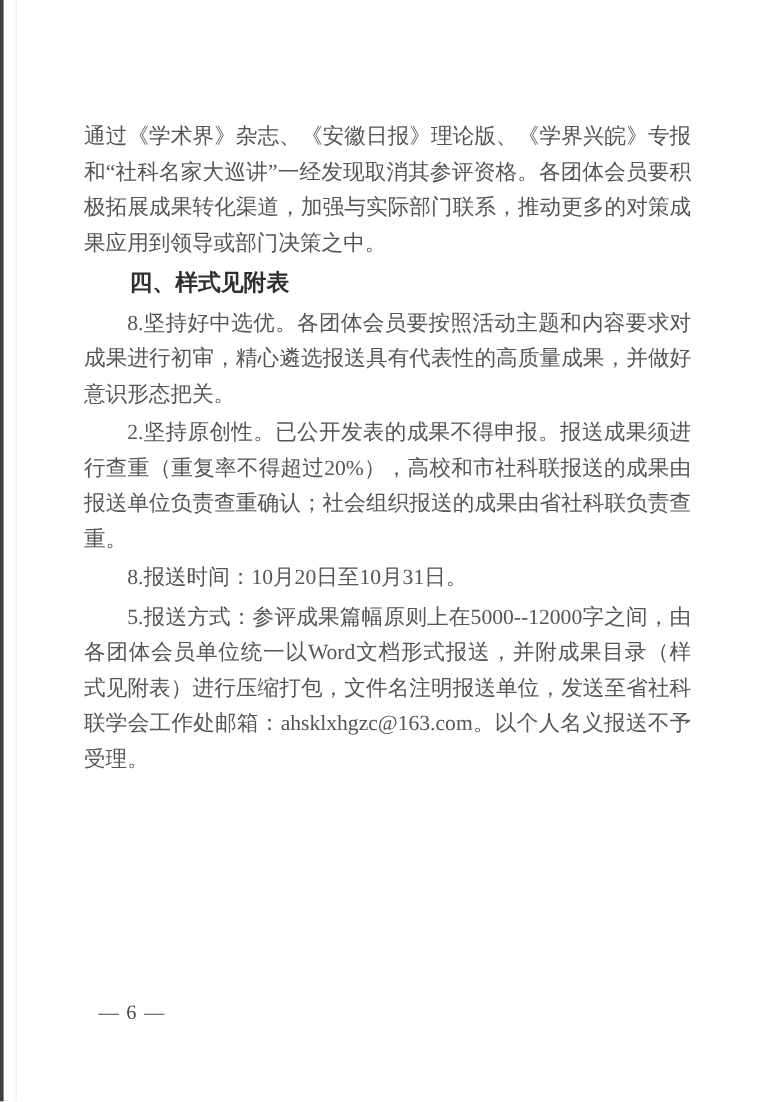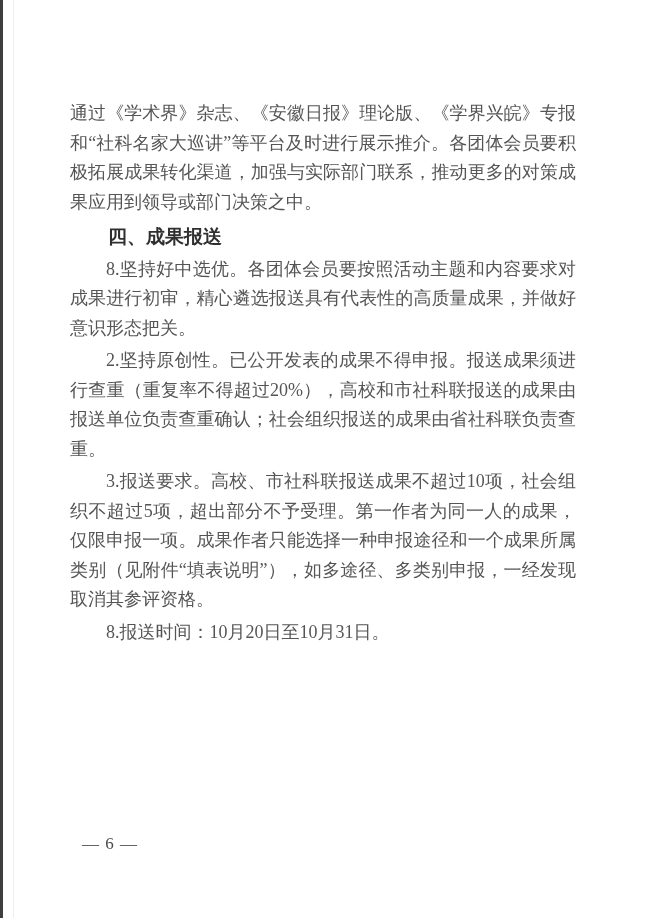--- a/index.html
+++ b/index.html
@@ -70,25 +70,25 @@
 </style>
 </head>
 <body>
 
 <div>
 
   <div class="scan-edge"></div>
   <div class="scan-edge-light"></div>
 
   <div class="content">
-    <p class="no-indent">通过《学术界》杂志、《安徽日报》理论版、《学界兴皖》专报和“社科名家大巡讲”等平台及时进行展示推介。各团体会员要积极拓展成果转化渠道，加强与实际部门联系，推动更多的对策成果应用到领导或部门决策之中。</p>
+    <p class="no-indent">通过《学术界》杂志、《安徽日报》理论版、《学界兴皖》专报和“社科名家大巡讲”一经发现取消其参评资格。各团体会员要积极拓展成果转化渠道，加强与实际部门联系，推动更多的对策成果应用到领导或部门决策之中。</p>
 
-    <h2 class="section-heading">四、成果报送</h2>
+    <h2 class="section-heading">四、样式见附表</h2>
 
     <p>8.坚持好中选优。各团体会员要按照活动主题和内容要求对成果进行初审，精心遴选报送具有代表性的高质量成果，并做好意识形态把关。</p>
     <p>2.坚持原创性。已公开发表的成果不得申报。报送成果须进行查重（重复率不得超过20%），高校和市社科联报送的成果由报送单位负责查重确认；社会组织报送的成果由省社科联负责查重。</p>
-    <p>3.报送要求。高校、市社科联报送成果不超过10项，社会组织不超过5项，超出部分不予受理。第一作者为同一人的成果，仅限申报一项。成果作者只能选择一种申报途径和一个成果所属类别（见附件“填表说明”），如多途径、多类别申报，一经发现取消其参评资格。</p>
     <p>8.报送时间：10月20日至10月31日。</p>
+    <p>5.报送方式：参评成果篇幅原则上在5000--12000字之间，由各团体会员单位统一以Word文档形式报送，并附成果目录（样式见附表）进行压缩打包，文件名注明报送单位，发送至省社科联学会工作处邮箱：ahsklxhgzc@163.com。以个人名义报送不予受理。</p>
   </div>
 
   <div class="footer-page-number">— 6 —</div>
 
 </div>
 
 </body></html>

